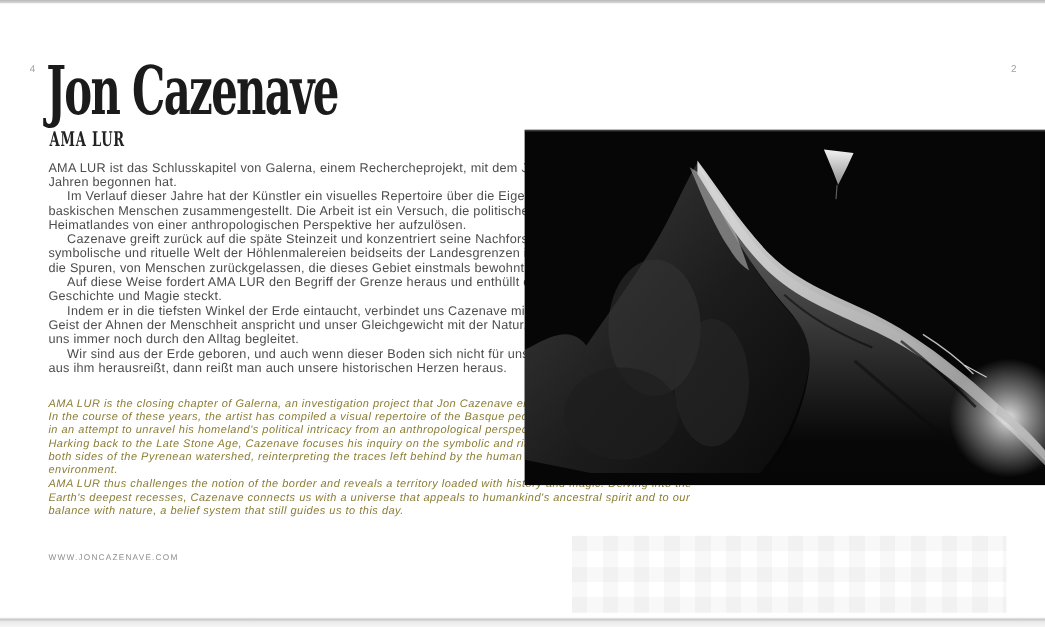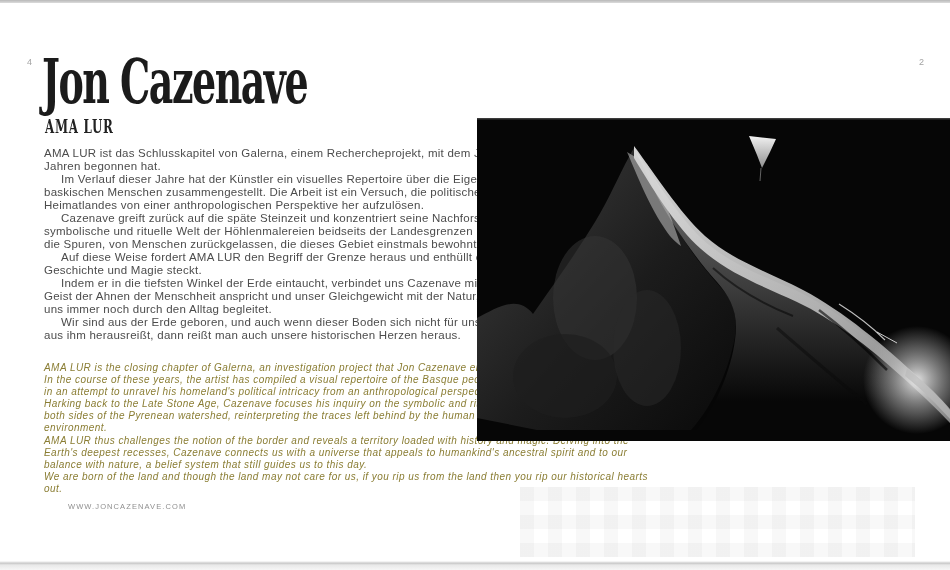--- a/index.html
+++ b/index.html
@@ -45,21 +45,21 @@
   .german p.indent{text-indent:17px;}
   .english{
     position:absolute;left:44px;top:362px;width:608px;
     font-style:italic;
     font-size:10px;line-height:12.1px;letter-spacing:0.45px;
     color:#8a7d33;
   }
   .english p{margin:0;}
   .url{
     position:absolute;left:44px;top:502px;
-    font-size:7.5px;letter-spacing:1.1px;color:#8f8f8f;margin-left:24px;
+    font-size:7.5px;letter-spacing:1.1px;color:#8f8f8f;
   }
   .photo{
     position:absolute;left:477px;top:118px;width:473px;height:323px;
     background:#060606;
   }
   .photo svg{display:block;}
   .artifacts{
     position:absolute;left:520px;top:487px;width:395px;height:70px;
     background-image:
       repeating-linear-gradient(0deg, rgba(0,0,0,0.028) 0 14px, rgba(0,0,0,0) 14px 28px),
@@ -86,21 +86,20 @@
     <p class="indent">Auf diese Weise fordert AMA LUR den Begriff der Grenze heraus und enthüllt ein Territorium, das voller Geschichte und Magie steckt.</p>
     <p class="indent">Indem er in die tiefsten Winkel der Erde eintaucht, verbindet uns Cazenave mit dem Universum, das den Geist der Ahnen der Menschheit anspricht und unser Gleichgewicht mit der Natur, ein Glaubenssystem, das uns immer noch durch den Alltag begleitet.</p>
     <p class="indent">Wir sind aus der Erde geboren, und auch wenn dieser Boden sich nicht für uns interessiert, wenn man uns aus ihm herausreißt, dann reißt man auch unsere historischen Herzen heraus.</p>
   </div>
 
   <div class="english">
     <p>AMA LUR is the closing chapter of Galerna, an investigation project that Jon Cazenave embarked on 8 years ago.</p>
     <p>In the course of these years, the artist has compiled a visual repertoire of the Basque people's idiosyncrasy and aesthetics, in an attempt to unravel his homeland's political intricacy from an anthropological perspective.</p>
     <p>Harking back to the Late Stone Age, Cazenave focuses his inquiry on the symbolic and ritualistic world of cave paintings on both sides of the Pyrenean watershed, reinterpreting the traces left behind by the human beings who inhabited that environment.</p>
     <p>AMA LUR thus challenges the notion of the border and reveals a territory loaded with history and magic. Delving into the Earth's deepest recesses, Cazenave connects us with a universe that appeals to humankind's ancestral spirit and to our balance with nature, a belief system that still guides us to this day.</p>
-    <p>We are born of the land and though the land may not care for us, if you rip us from the land then you rip our historical hearts out.</p>
   </div>
 
   <div class="url">WWW.JONCAZENAVE.COM</div>
 
   <div class="photo">
     <svg width="473" height="323" viewBox="0 0 473 323" xmlns="http://www.w3.org/2000/svg">
       <defs>
         <linearGradient id="gDark" x1="0" y1="0" x2="1" y2="1">
           <stop offset="0" stop-color="#3f3f3f"></stop>
           <stop offset="0.55" stop-color="#1c1c1c"></stop>

